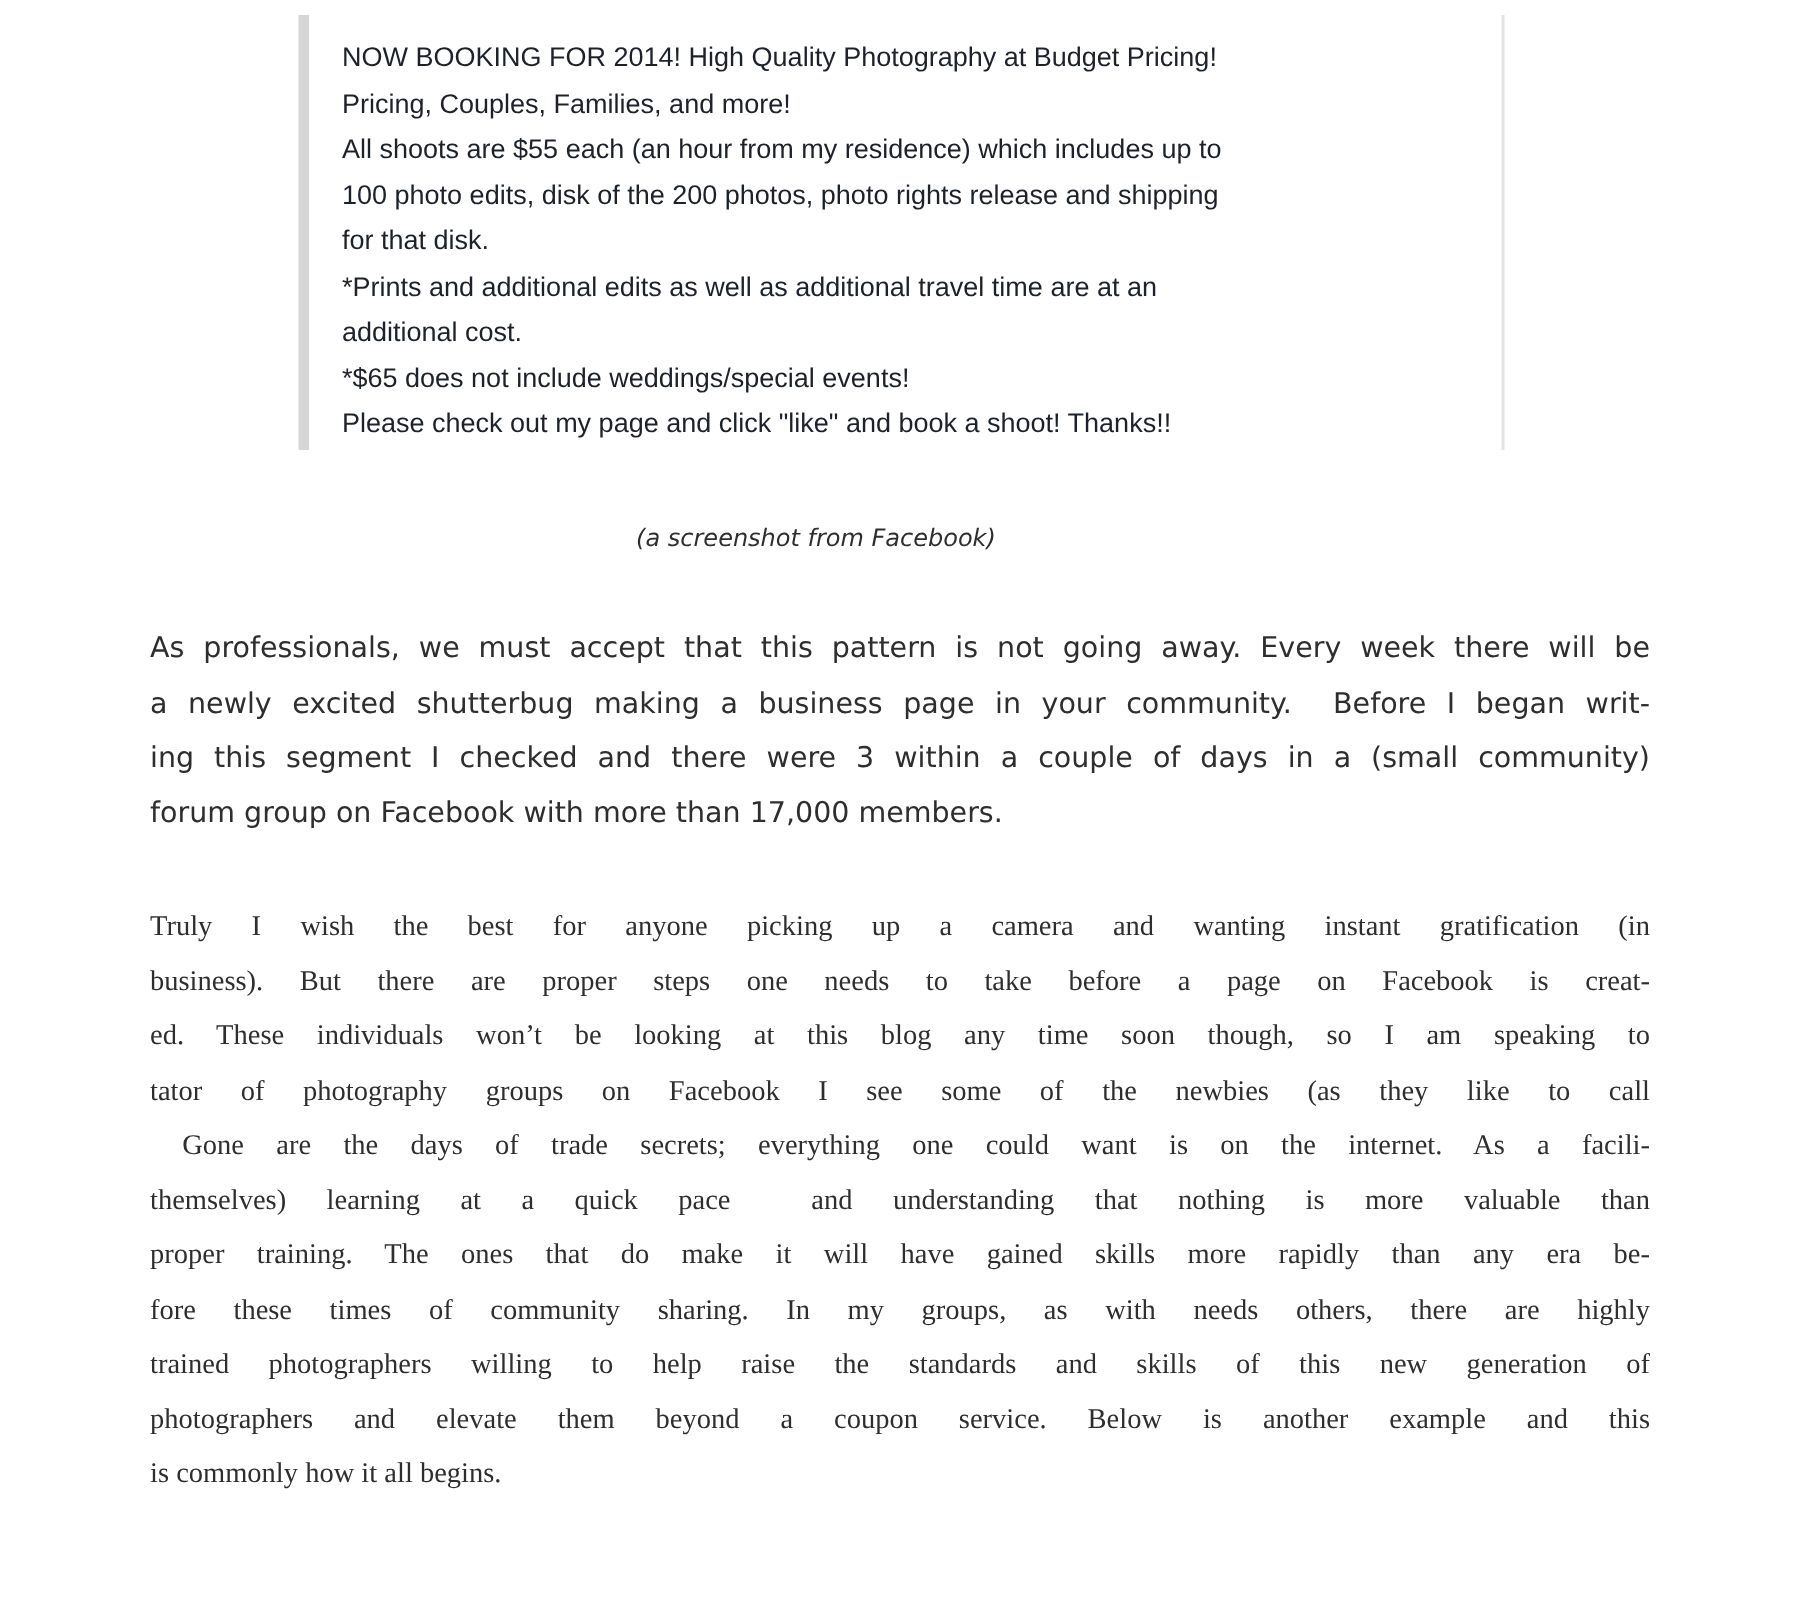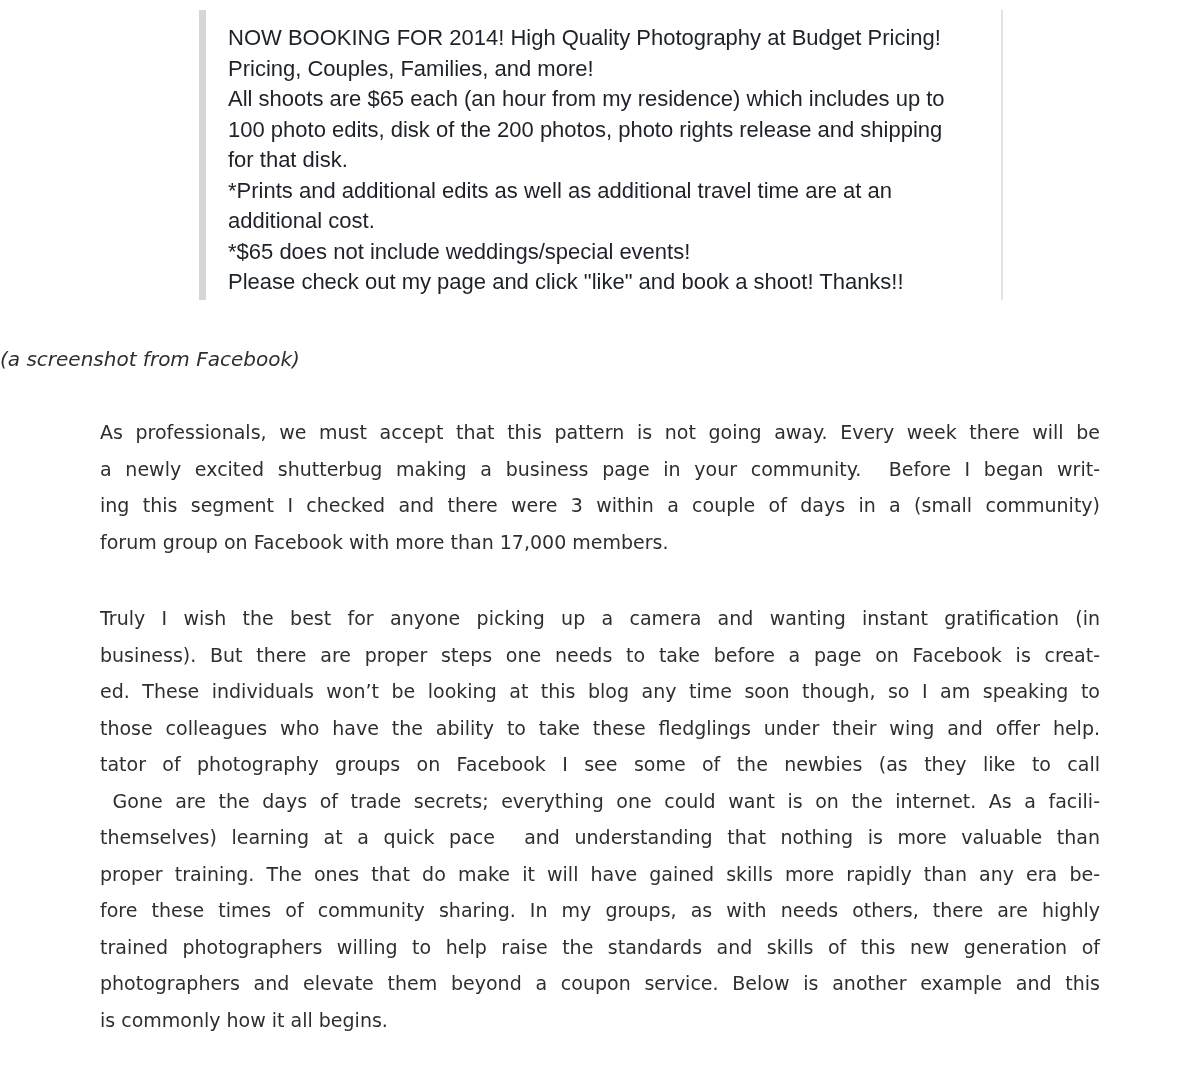--- a/index.html
+++ b/index.html
@@ -27,62 +27,62 @@
     position: absolute;
     left: 1001px; top: 10px;
     width: 2px; height: 290px;
     background: var(--right-rule);
   }
   .quote-text {
     position: absolute;
     left: 228px; top: 23px;
     width: 762px;
     font-family: "Liberation Sans", sans-serif;
-    font-size: 22px;
+    font-size: 18px;
     line-height: 30.5px;
     color: var(--quote-text);
   }
   .quote-text .line { white-space: pre; }
   .caption {
     position: absolute;
     left: 0; top: 344px;
     width: 1088px;
-    text-align: left;
+    text-align: center;
     font-family: "DejaVu Sans", sans-serif;
     font-style: italic;
-    font-size: 20px;
+    font-size: 16px;
     line-height: 30px;
     color: var(--body-text);
   }
   .para {
     position: absolute;
     left: 100px;
     width: 1000px;
     font-family: "DejaVu Sans", sans-serif;
     font-size: 19px;
     line-height: 36.5px;
     color: var(--body-text);
   }
   .para1 { top: 414px; }
-  .para2 { top: 600px; }
+  .para2 { top: 600px; font-family: Liberation Serif, serif; }
   .justify .line { text-align: justify; text-align-last: justify; }
   .justify .line.lastline { text-align: center; text-align-last: left; }
 </style>
 </head>
 <body>
 
 <div class="page">
 
   <figure class="fb-quote" style="margin:0">
     <div class="bar-left"></div>
     <div class="bar-right"></div>
     <div class="quote-text">
         <div class="line">NOW BOOKING FOR 2014! High Quality Photography at Budget Pricing!</div>
         <div class="line">Pricing, Couples, Families, and more!</div>
-        <div class="line">All shoots are $65 each (an hour from my residence) which includes up to</div>
+        <div class="line">All shoots are $55 each (an hour from my residence) which includes up to</div>
         <div class="line">100 photo edits, disk of the 200 photos, photo rights release and shipping</div>
         <div class="line">for that disk.</div>
         <div class="line">*Prints and additional edits as well as additional travel time are at an</div>
         <div class="line">additional cost.</div>
         <div class="line">*$65 does not include weddings/special events!</div>
         <div class="line lastline">Please check out my page and click "like" and book a shoot! Thanks!!</div>
       </div>
   </figure>
 
   <div class="caption">(a screenshot from Facebook)</div>
@@ -91,21 +91,20 @@
       <div class="line">As professionals, we must accept that this pattern is not going away. Every week there will be</div>
       <div class="line">a newly excited shutterbug making a business page in your community.&nbsp; Before I began writ-</div>
       <div class="line">ing this segment I checked and there were 3 within a couple of days in a (small community)</div>
       <div class="line lastline">forum group on Facebook with more than 17,000 members.</div>
     </div>
 
   <div class="para para2 justify">
       <div class="line">Truly I wish the best for anyone picking up a camera and wanting instant gratification (in</div>
       <div class="line">business). But there are proper steps one needs to take before a page on Facebook is creat-</div>
       <div class="line">ed. These individuals won’t be looking at this blog any time soon though, so I am speaking to</div>
-      <div class="line">those colleagues who have the ability to take these fledglings under their wing and offer help.</div>
       <div class="line">tator of photography groups on Facebook I see some of the newbies (as they like to call</div>
       <div class="line">&nbsp;Gone are the days of trade secrets; everything one could want is on the internet. As a facili-</div>
       <div class="line">themselves) learning at a quick pace&nbsp; and understanding that nothing is more valuable than</div>
       <div class="line">proper training. The ones that do make it will have gained skills more rapidly than any era be-</div>
       <div class="line">fore these times of community sharing. In my groups, as with needs others, there are highly</div>
       <div class="line">trained photographers willing to help raise the standards and skills of this new generation of</div>
       <div class="line">photographers and elevate them beyond a coupon service. Below is another example and this</div>
       <div class="line lastline">is commonly how it all begins.</div>
     </div>
 

